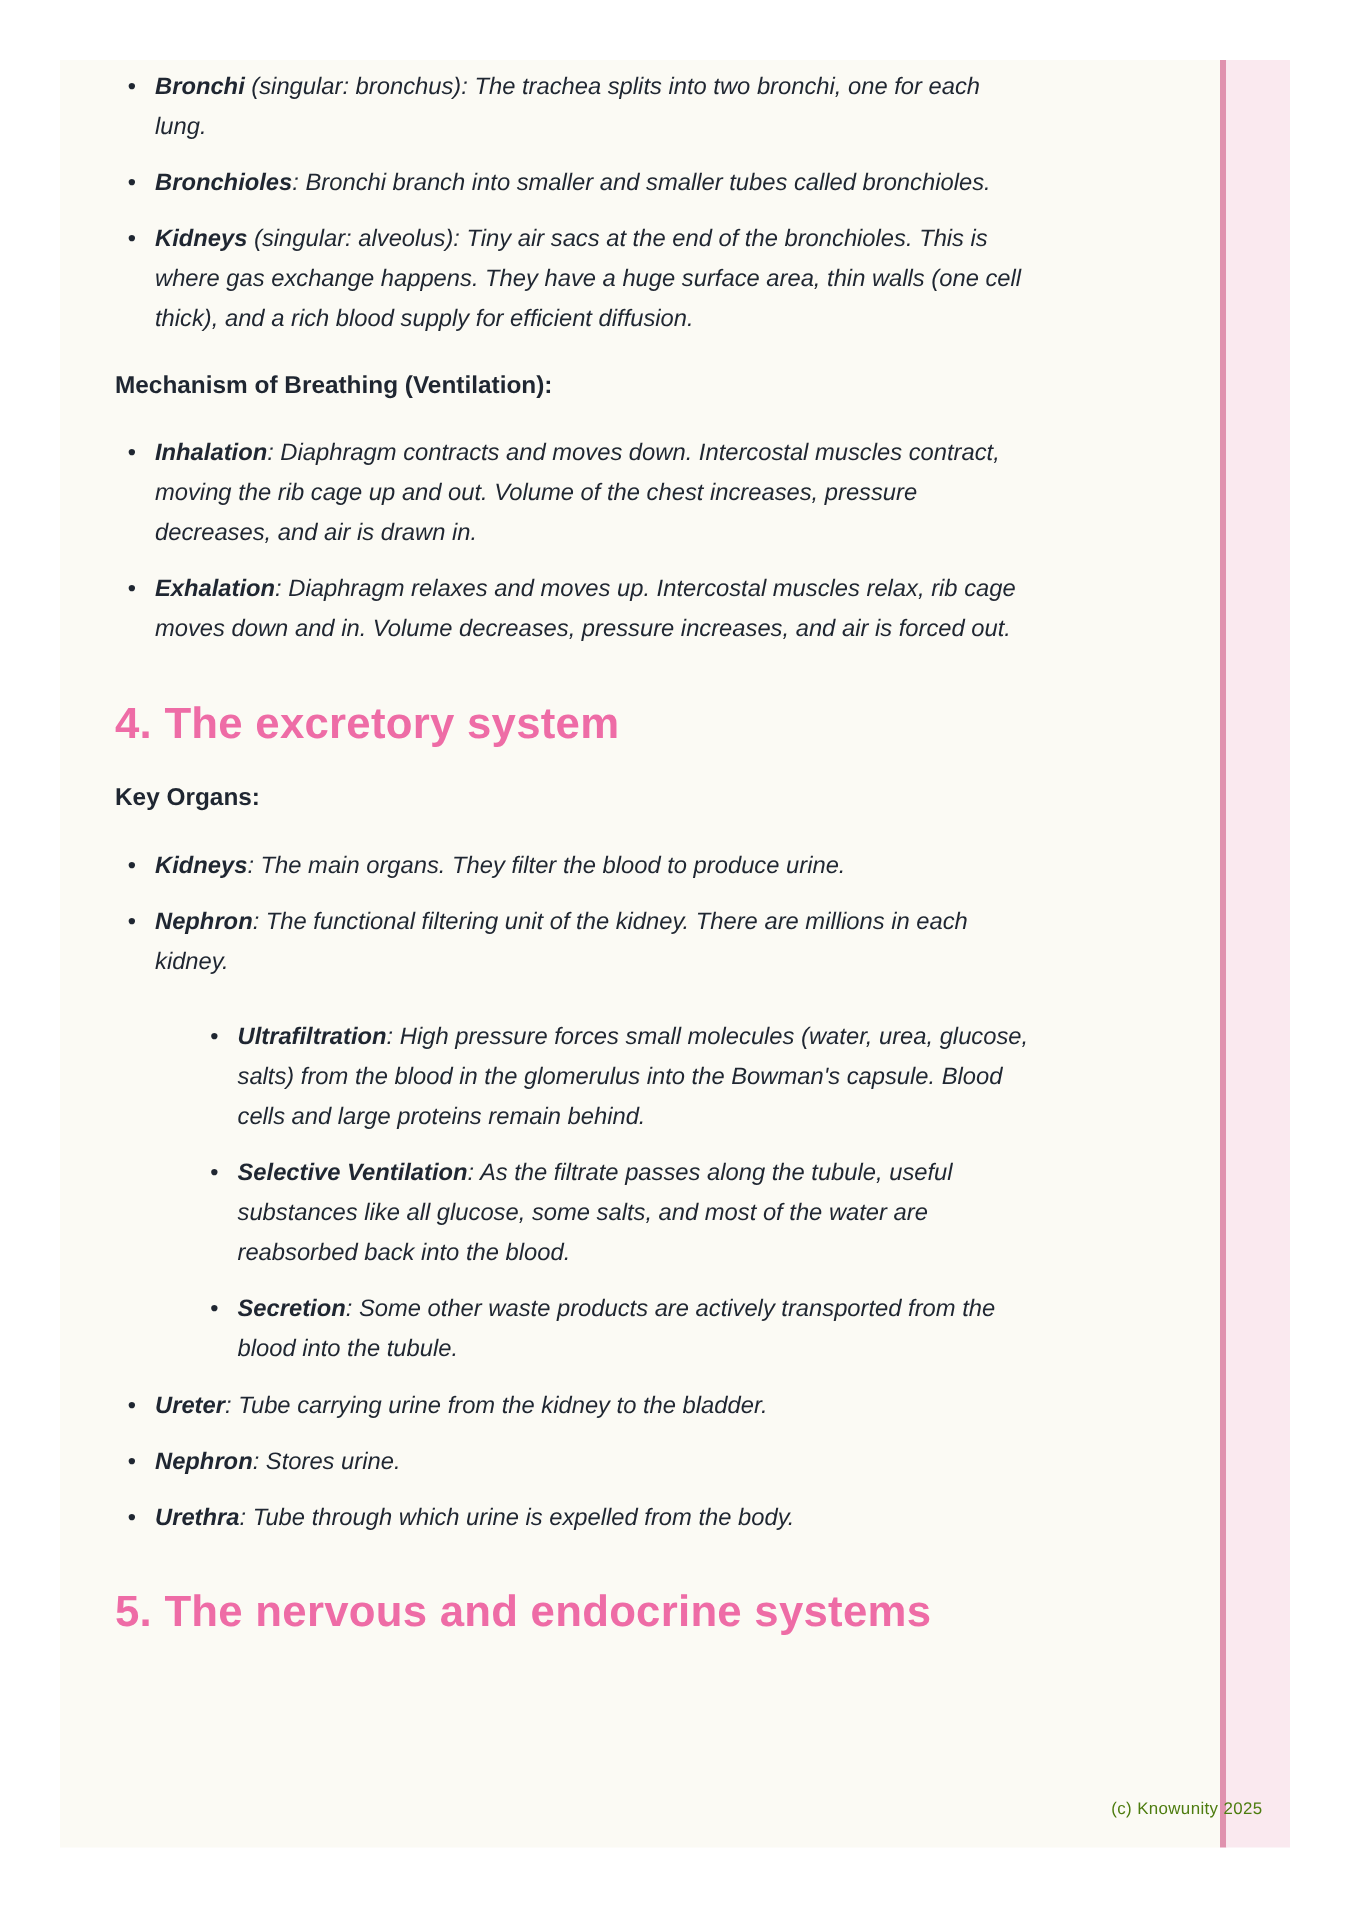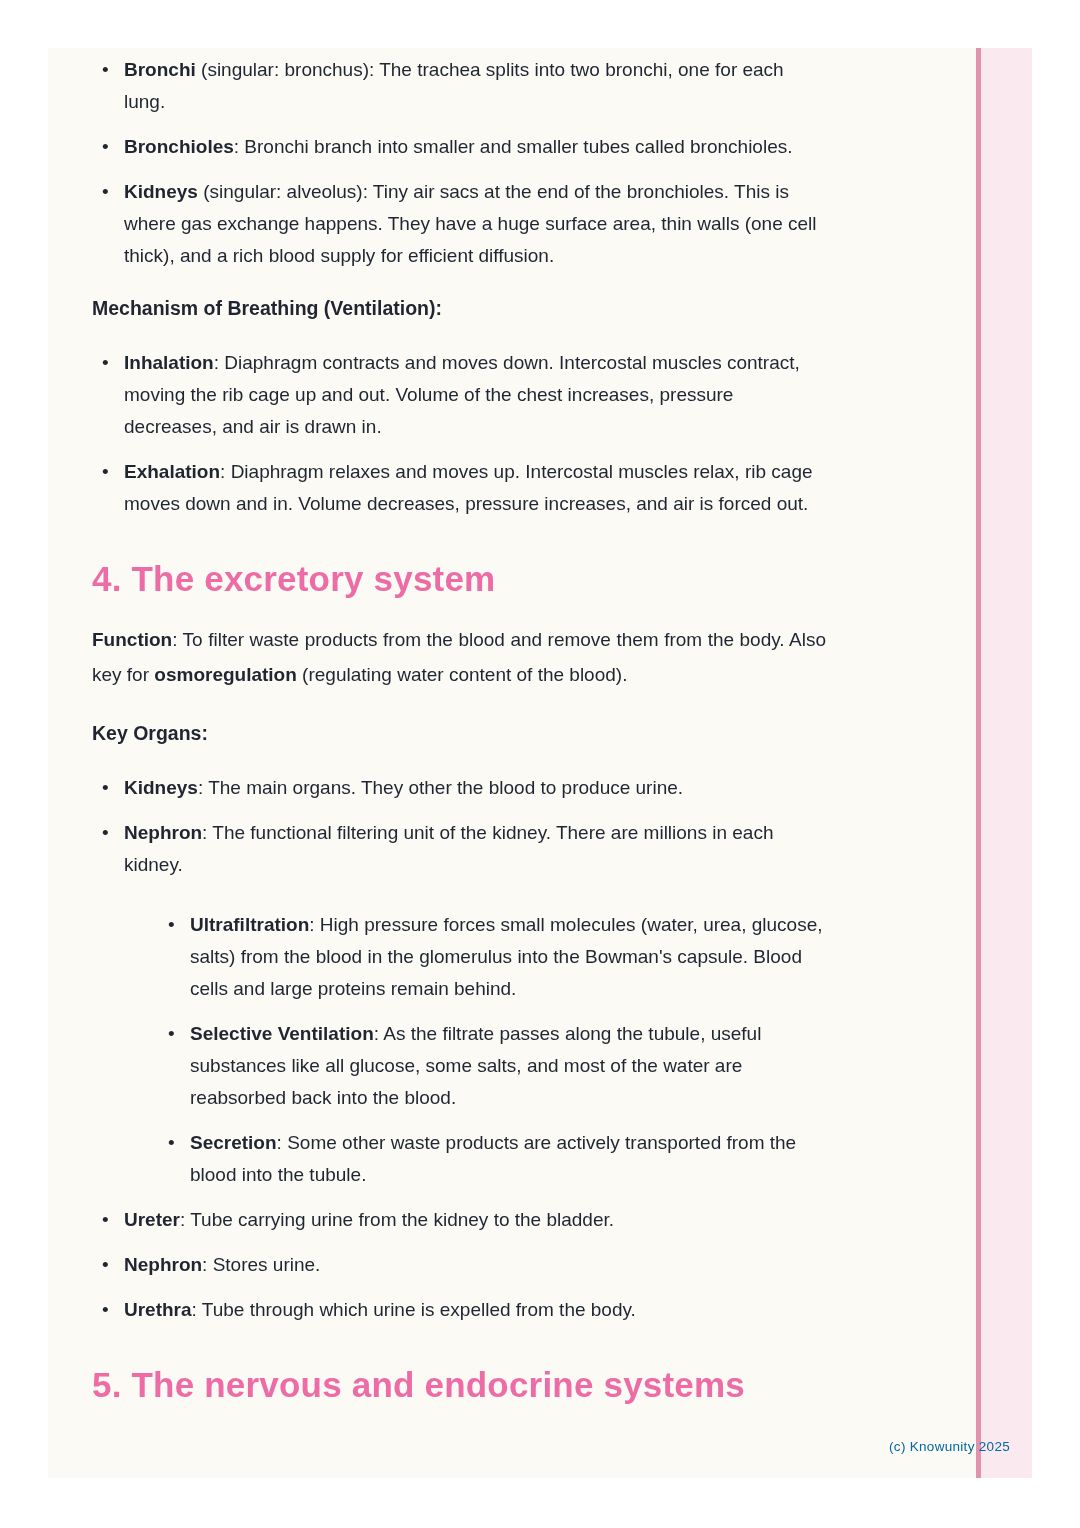--- a/index.html
+++ b/index.html
@@ -42,20 +42,21 @@
     line-height: 32px;
   }
   ul.b {
     margin: 0; padding: 0;
     list-style: none;
   }
   ul.b > li {
     position: relative;
     padding-left: 32px;
     margin-bottom: 13px;
+    font-style: italic;
   }
   ul.b > li::before {
     content: "\2022";
     position: absolute;
     left: 10px; top: 0;
     font-size: 19px;
   }
   ul.b ul.b {
     margin-top: 28px;
     margin-left: 34px;
@@ -79,21 +80,21 @@
   p.body-par {
     margin: 0 0 25px 0;
     line-height: 35px;
     text-align: justify;
   }
   .watermark {
     position: absolute;
     top: 1439px;
     right: 70px;
     font-size: 13.5px;
-    color: #0369a1;
+    color: #4d7c0f;
     z-index: 5;
     letter-spacing: 0.3px;
   }
 </style>
 </head>
 <body>
 
 <div class="canvas">
 
   <div class="paper"></div>
@@ -120,29 +121,26 @@
       <li>
         <strong class="term">Inhalation</strong><span>: Diaphragm contracts and moves down. Intercostal muscles contract, moving the rib cage up and out. Volume of the chest increases, pressure decreases, and air is drawn in.</span>
       </li>
       <li>
         <strong class="term">Exhalation</strong><span>: Diaphragm relaxes and moves up. Intercostal muscles relax, rib cage moves down and in. Volume decreases, pressure increases, and air is forced out.</span>
       </li>
     </ul>
 
     <h2 class="pink">4. The excretory system</h2>
 
-    <p class="body-par">
-      <strong class="term">Function</strong><span>: To filter waste products from the blood and remove them from the body. Also key for </span><strong class="term">osmoregulation</strong><span> (regulating water content of the blood).</span>
-    </p>
 
     <h3 class="subhead">Key Organs:</h3>
 
     <ul class="b">
       <li>
-        <strong class="term">Kidneys</strong><span>: The main organs. They other the blood to produce urine.</span>
+        <strong class="term">Kidneys</strong><span>: The main organs. They filter the blood to produce urine.</span>
       </li>
       <li>
         <strong class="term">Nephron</strong><span>: The functional filtering unit of the kidney. There are millions in each kidney.</span>
         <ul class="b">
           <li>
             <strong class="term">Ultrafiltration</strong><span>: High pressure forces small molecules (water, urea, glucose, salts) from the blood in the glomerulus into the Bowman's capsule. Blood cells and large proteins remain behind.</span>
           </li>
           <li>
             <strong class="term">Selective Ventilation</strong><span>: As the filtrate passes along the tubule, useful substances like all glucose, some salts, and most of the water are reabsorbed back into the blood.</span>
           </li>

